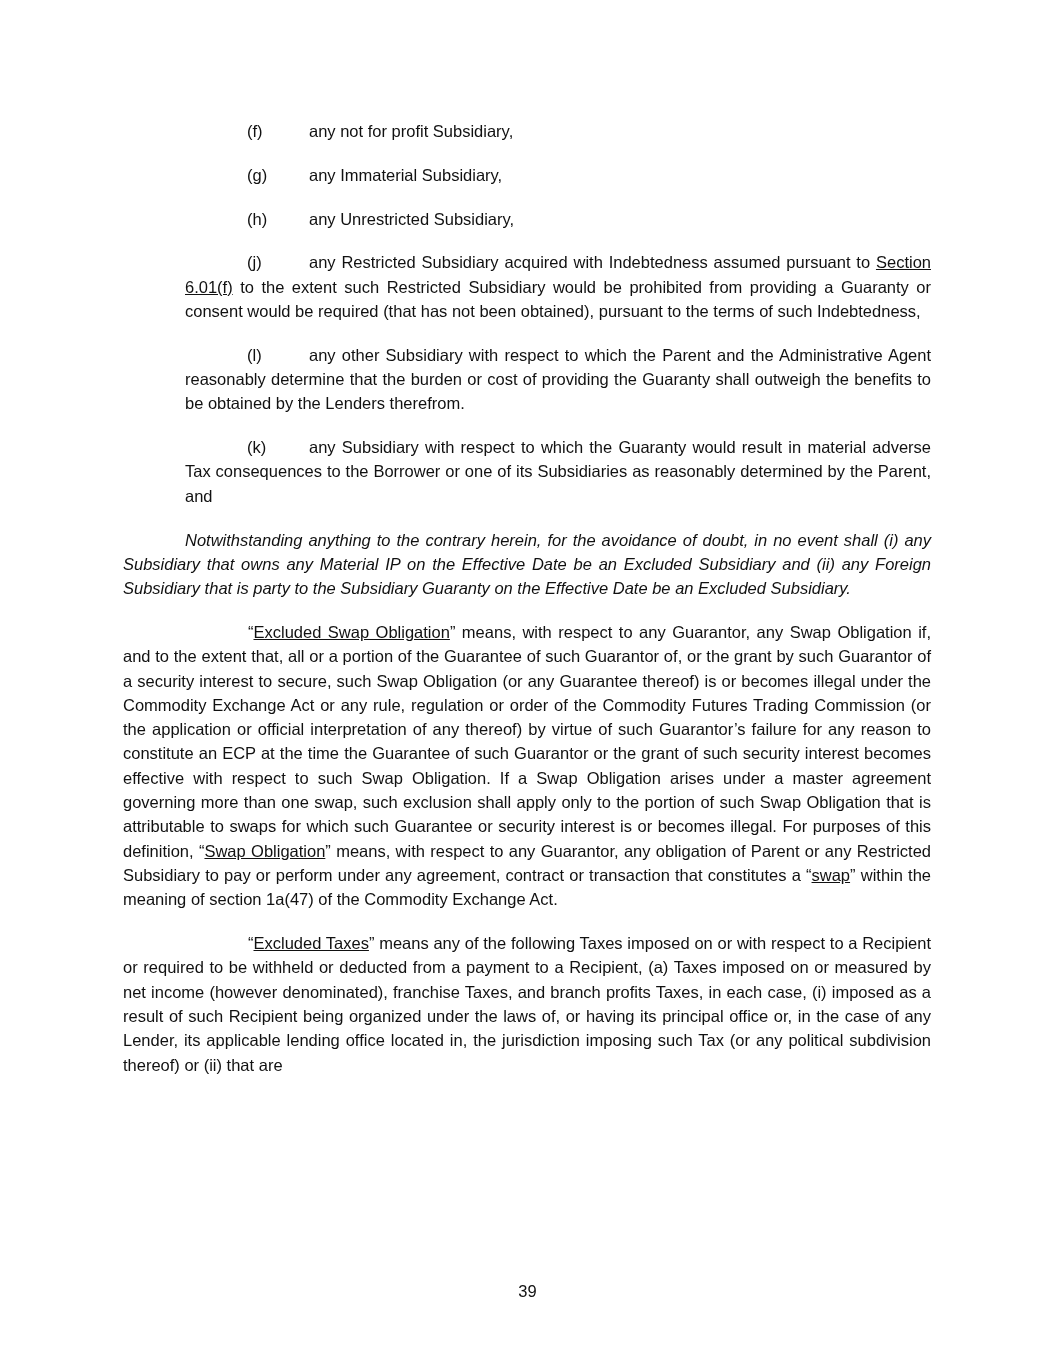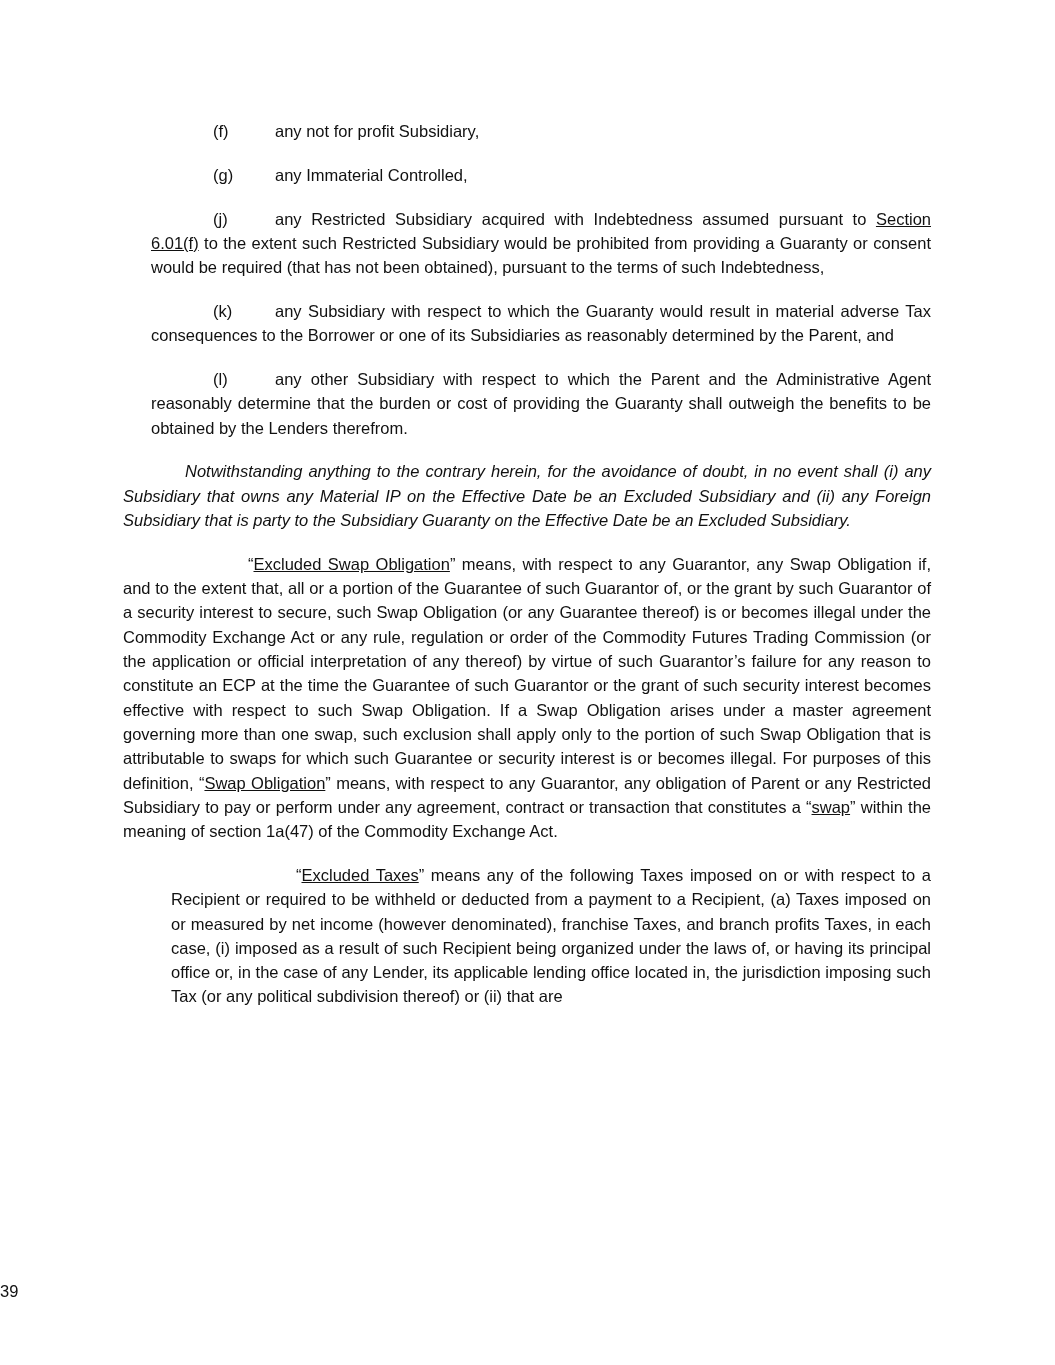--- a/index.html
+++ b/index.html
@@ -23,49 +23,51 @@
   .content {
     position: absolute;
     top: 119px;
     left: 123px;
     width: 808px;
   }
   .block {
     text-align: justify;
     margin: 0 0 19.5px 0;
   }
-  .block:last-child { margin-bottom: 0; margin-left: 48px; }
+  .block:last-child { margin-bottom: 0; }
   .list {
-    margin-left: 28px;
+    margin-left: 62px;
     text-indent: 62px;
   }
   .item-label {
     display: inline-block;
     width: 62px;
     text-indent: 0;
   }
   .para.indent-small { text-indent: 62px; font-style: italic; }
   .para.indent-large { text-indent: 125px; }
   .underline { text-decoration: underline; }
   .footer {
     position: absolute;
     left: 0;
     bottom: 62px;
     width: 100%;
+    text-align: center;
     font-size: 16.5px;
   }
 </style>
 </head>
 <body>
 
 <div class="page">
   <div class="content">
       <div class="block list"><span class="item-label">(f)</span><span class="">any not for profit Subsidiary,</span></div>
-      <div class="block list"><span class="item-label">(g)</span><span class="">any Immaterial Controlled,</span></div>
+      <div class="block list"><span class="item-label">(g)</span><span class="">any Immaterial Subsidiary,</span></div>
+      <div class="block list"><span class="item-label">(h)</span><span class="">any Unrestricted Subsidiary,</span></div>
       <div class="block list"><span class="item-label">(j)</span><span class="">any Restricted Subsidiary acquired with Indebtedness assumed pursuant to </span><span class="underline">Section 6.01(f)</span><span class=""> to the extent such Restricted Subsidiary would be prohibited from providing a Guaranty or consent would be required (that has not been obtained), pursuant to the terms of such Indebtedness,</span></div>
+      <div class="block list"><span class="item-label">(l)</span><span class="">any other Subsidiary with respect to which the Parent and the Administrative Agent reasonably determine that the burden or cost of providing the Guaranty shall outweigh the benefits to be obtained by the Lenders therefrom.</span></div>
       <div class="block list"><span class="item-label">(k)</span><span class="">any Subsidiary with respect to which the Guaranty would result in material adverse Tax consequences to the Borrower or one of its Subsidiaries as reasonably determined by the Parent, and</span></div>
-      <div class="block list"><span class="item-label">(l)</span><span class="">any other Subsidiary with respect to which the Parent and the Administrative Agent reasonably determine that the burden or cost of providing the Guaranty shall outweigh the benefits to be obtained by the Lenders therefrom.</span></div>
       <div class="block para indent-small"><span class="">Notwithstanding anything to the contrary herein, for the avoidance of doubt, in no event shall (i) any Subsidiary that owns any Material IP on the Effective Date be an Excluded Subsidiary and (ii) any Foreign Subsidiary that is party to the Subsidiary Guaranty on the Effective Date be an Excluded Subsidiary.</span></div>
       <div class="block para indent-large"><span class="">“</span><span class="underline">Excluded Swap Obligation</span><span class="">” means, with respect to any Guarantor, any Swap Obligation if, and to the extent that, all or a portion of the Guarantee of such Guarantor of, or the grant by such Guarantor of a security interest to secure, such Swap Obligation (or any Guarantee thereof) is or becomes illegal under the Commodity Exchange Act or any rule, regulation or order of the Commodity Futures Trading Commission (or the application or official interpretation of any thereof) by virtue of such Guarantor’s failure for any reason to constitute an ECP at the time the Guarantee of such Guarantor or the grant of such security interest becomes effective with respect to such Swap Obligation.  If a Swap Obligation arises under a master agreement governing more than one swap, such exclusion shall apply only to the portion of such Swap Obligation that is attributable to swaps for which such Guarantee or security interest is or becomes illegal.  For purposes of this definition, “</span><span class="underline">Swap Obligation</span><span class="">” means, with respect to any Guarantor, any obligation of Parent or any Restricted Subsidiary to pay or perform under any agreement, contract or transaction that constitutes a “</span><span class="underline">swap</span><span class="">” within the meaning of section 1a(47) of the Commodity Exchange Act.</span></div>
       <div class="block para indent-large"><span class="">“</span><span class="underline">Excluded Taxes</span><span class="">” means any of the following Taxes imposed on or with respect to a Recipient or required to be withheld or deducted from a payment to a Recipient, (a) Taxes imposed on or measured by net income (however denominated), franchise Taxes, and branch profits Taxes, in each case, (i) imposed as a result of such Recipient being organized under the laws of, or having its principal office or, in the case of any Lender, its applicable lending office located in, the jurisdiction imposing such Tax (or any political subdivision thereof) or (ii) that are</span></div>
     </div>
   <div class="footer">39</div>
 </div>
 
 </body></html>

